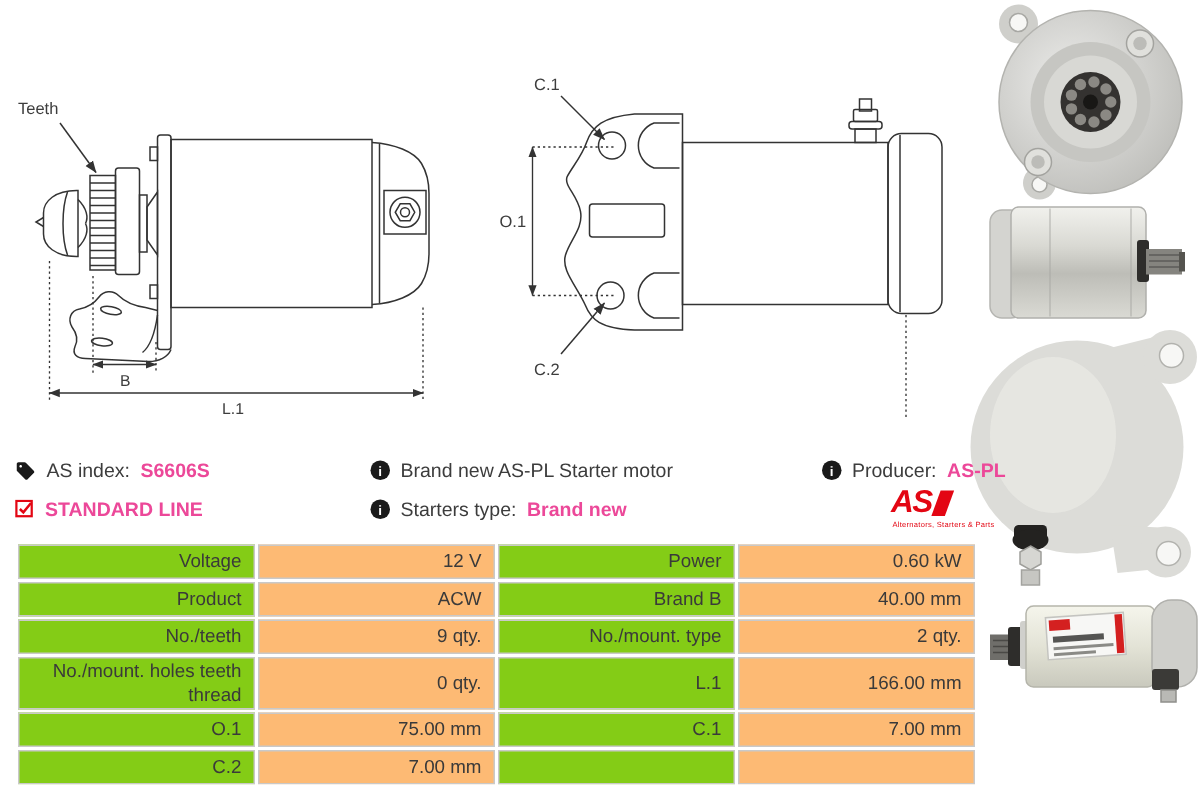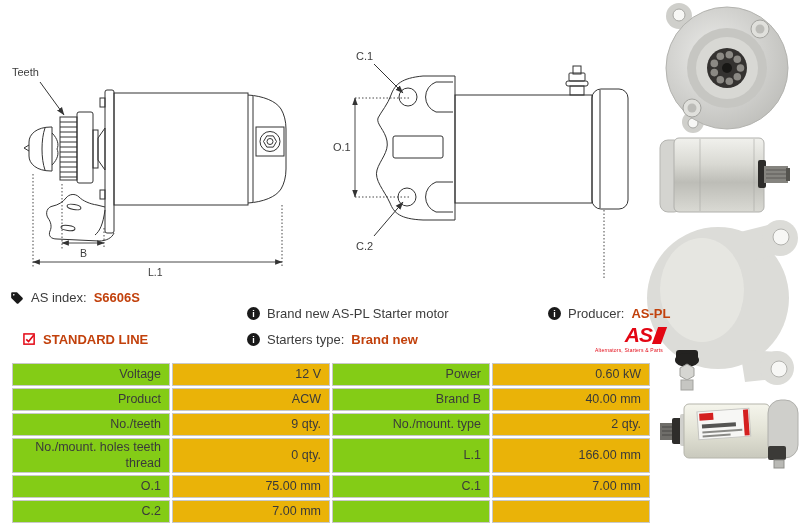--- a/index.html
+++ b/index.html
@@ -3,38 +3,38 @@
 <meta charset="utf-8">
 <style>
   html,body{margin:0;padding:0;background:#fff;}
   .stage{position:relative;width:800px;height:523px;background:#fff;overflow:hidden;
          font-family:"Liberation Sans",sans-serif;color:#3c3c3c;}
   svg text{font-family:"Liberation Sans",sans-serif;fill:#3d3d3d;}
   .drawing-side{position:absolute;left:0;top:0;width:340px;height:300px;}
   .drawing-end{position:absolute;left:330px;top:20px;width:300px;height:280px;}
   .photos{position:absolute;left:640px;top:0;width:160px;height:523px;}
   .info-line{position:absolute;display:flex;align-items:center;gap:7px;font-size:13px;color:#3c3c3c;white-space:nowrap;}
-  .info-line b{color:#c2410c;}
+  .info-line b{color:#ec4899;}
   .red{color:#e30613;}
   .info-ico{width:13px;height:13px;border-radius:50%;background:#1a1a1a;color:#fff;
             display:inline-flex;align-items:center;justify-content:center;
             font-size:9px;font-weight:bold;font-style:normal;flex:0 0 13px;}
   .as-logo{position:absolute;left:594px;top:324px;width:70px;text-align:center;}
-  .as-logo-mark{display:flex;align-items:center;justify-content:flex-end;height:22px;}
+  .as-logo-mark{display:flex;align-items:center;justify-content:flex-start;height:22px;}
   .as-logo-mark .as-txt{font-style:italic;font-weight:900;font-size:21px;line-height:20px;
             color:#e30613;letter-spacing:-1px;}
   .as-logo-bar{display:inline-block;width:9px;height:17px;background:#e30613;
             transform:skewX(-20deg);margin-left:3px;}
   .as-logo-sub{font-size:5px;color:#e30613;letter-spacing:.2px;margin-top:1px;white-space:nowrap;}
   table.spec{position:absolute;left:10px;top:361px;border-collapse:separate;border-spacing:2px;
             table-layout:fixed;width:642px;}
   table.spec td{border:1px solid #c9c9c9;font-size:12.5px;text-align:right;
             vertical-align:middle;padding:1px 8px;height:19px;line-height:1.25;color:#3a3a3a;}
   td.lc{background:#84cc16;}
-  td.vc{background:#eab308;}
+  td.vc{background:#fdba74;}
 </style>
 </head>
 <body>
 
 <div class="stage">
 
   <svg class="drawing-side" viewBox="0 0 340 300" fill="none" stroke="#333" stroke-width="1">
     <defs>
       <marker id="m1" viewBox="0 0 10 10" refX="8.5" refY="5" markerWidth="9" markerHeight="9" orient="auto-start-reverse">
           <path d="M0,1.6 L9,5 L0,8.4 Z" fill="#333" stroke="none"></path>
@@ -225,29 +225,29 @@
         <rect x="60" y="412" width="14" height="7" fill="#d42020"></rect>
         <rect x="62" y="423" width="34" height="4" fill="#555553"></rect>
         <rect x="62" y="430" width="40" height="2" fill="#8a8a86"></rect>
         <rect x="62" y="434" width="28" height="2" fill="#8a8a86"></rect>
       </g>
       <rect x="128" y="446" width="18" height="14" rx="2" fill="#3b3a37"></rect>
       <rect x="134" y="460" width="10" height="8" fill="#b9b9b5" stroke="#8f8f8b"></rect>
     </g>
   </svg>
 
-  <div class="info-line" style="left:10px;top:290px;">
+  <div class="info-line" style="left:10px;top:306px;">
     <svg width="14" height="14" viewBox="0 0 24 24">
       <path fill="#1a1a1a" d="M21.41,11.58l-9-9C12.05,2.22,11.55,2,11,2H4C2.9,2,2,2.9,2,4v7 c0,0.55,0.22,1.05,0.59,1.41l9,9C11.95,21.78,12.45,22,13,22s1.05-0.22,1.41-0.59l7-7 C21.78,14.05,22,13.55,22,13S21.78,11.95,21.41,11.58z M6.5,8C5.67,8,5,7.33,5,6.5S5.67,5,6.5,5 S8,5.67,8,6.5S7.33,8,6.5,8z"></path>
     </svg>
     <span>AS index:</span>
     <b>S6606S</b>
   </div>
 
-  <div class="info-line" style="left:23px;top:332px;justify-content:space-between;">
+  <div class="info-line" style="left:10px;top:332px;justify-content:space-between;">
     <svg width="13" height="13" viewBox="0 0 14 14">
       <rect x="1" y="1" width="11" height="11" fill="#fff" stroke="#e30613" stroke-width="1.6"></rect>
       <path d="M3.5,6.8 L6,9.2 L11.5,2.5" fill="none" stroke="#e30613" stroke-width="1.8"></path>
     </svg>
     <b class="red">STANDARD LINE</b>
   </div>
 
   <div class="info-line" style="left:247px;top:306px;">
     <i class="info-ico">i</i>
     <span>Brand new AS-PL Starter motor</span>

